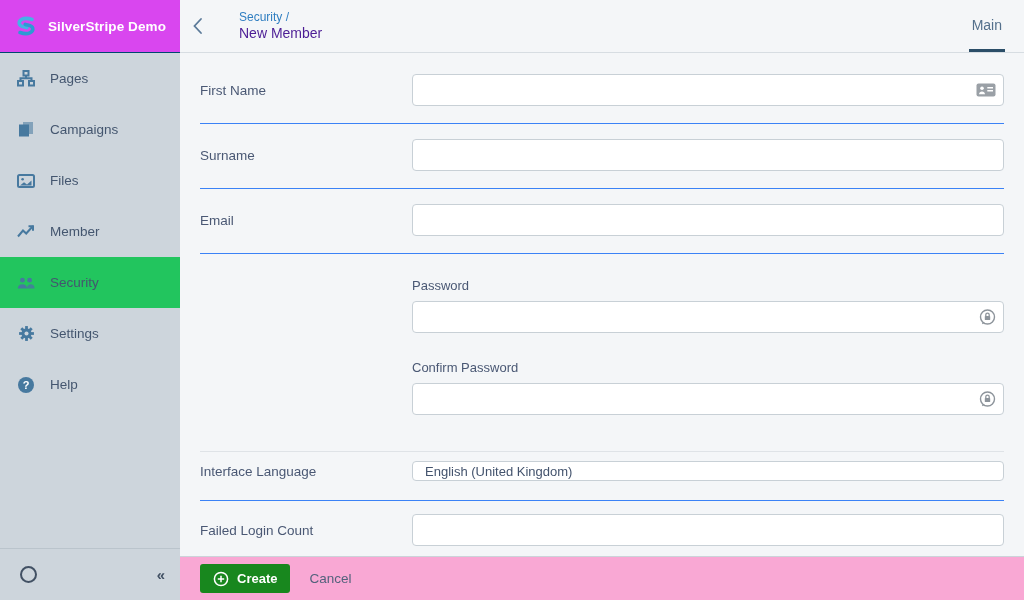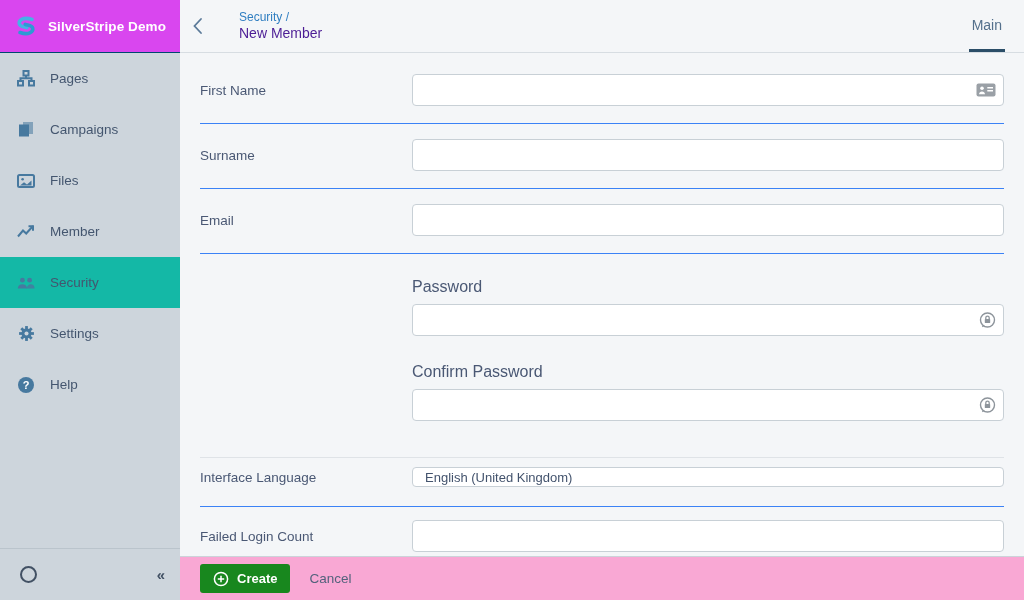--- a/index.html
+++ b/index.html
@@ -10,21 +10,21 @@
   .sidebar{flex:0 0 180px;width:180px;display:flex;flex-direction:column;background:#cdd5dc;}
   .brand{height:53px;flex:0 0 53px;background:#d946ef;border-bottom:1px solid #00486e;
          display:flex;align-items:center;gap:9px;padding-left:13px;box-sizing:border-box;}
   .brand-text{color:#fff;font-weight:bold;font-size:13.5px;letter-spacing:.1px;}
   .user-row{height:52px;flex:0 0 52px;background:#00618f;display:flex;align-items:center;
             gap:12px;padding:0 15px 0 17px;box-sizing:border-box;}
   .user-name{color:#fff;font-weight:bold;font-size:13px;flex:1;}
   .nav{flex:1;display:flex;flex-direction:column;}
   .nav-item{height:51px;flex:0 0 51px;display:flex;align-items:center;gap:15px;
             padding-left:17px;font-size:13.5px;color:#44566f;cursor:pointer;}
-  .nav-item.active{background:#14b8a6;}
+  .nav-item.active{background:#22c55e;}
   .nav-icon{width:18px;height:17px;flex:0 0 18px;display:flex;align-items:center;justify-content:center;}
   .help-circle{width:16px;height:16px;border-radius:50%;background:#47799f;color:#fff;
                font-size:11px;font-weight:bold;display:flex;align-items:center;justify-content:center;}
   .sidebar-footer{height:52px;flex:0 0 52px;border-top:1px solid #bac4cc;display:flex;
                   align-items:center;justify-content:space-between;padding:0 15px 0 20px;box-sizing:border-box;}
   .status-circle{width:13px;height:13px;border:2px solid #425164;border-radius:50%;}
   .collapse{color:#425164;font-size:15px;font-weight:bold;cursor:pointer;}
 
   
   .main{flex:1;min-width:0;display:flex;flex-direction:column;}
@@ -45,21 +45,21 @@
   .field-label{flex:0 0 212px;font-size:13.5px;color:#4a5874;}
   .input-wrap{flex:1;position:relative;display:flex;}
   .text-input{width:100%;height:32px;border:1px solid #c8d0d6;border-radius:4px;background:#fff;
               padding:0 34px 0 12px;font-size:13px;color:#43536d;box-sizing:border-box;
               font-family:inherit;outline:none;}
   .text-input.no-icon{padding-right:12px;}
   .input-icon{position:absolute;right:8px;top:50%;transform:translateY(-50%);display:flex;}
 
   .password-group{margin:0 20px;padding:24px 0 36px;border-bottom:1px solid #dfe3e7;}
   .password-inner{margin-left:212px;}
-  .stacked-label{display:block;font-size:16px;color:#4a5874;margin-bottom:8px;}
+  .stacked-label{display:block;font-size:13px;color:#4a5874;margin-bottom:8px;}
   .pw-field + .pw-field{margin-top:27px;}
 
   .row-language{padding:9px 0 19px;}
   .row-language .text-input{height:20px;}
   .row-failed{padding:13px 0 20px;border-bottom:none;}
 
   .footer-toolbar{height:44px;flex:0 0 44px;background:#f9a8d4;border-top:1px solid #ccd3d9;
                   display:flex;align-items:center;gap:19px;padding:0 20px;box-sizing:border-box;}
   .create-btn{height:29px;background:#18871e;border:none;border-radius:3px;color:#fff;
               font-weight:bold;font-size:13px;display:flex;align-items:center;gap:8px;

